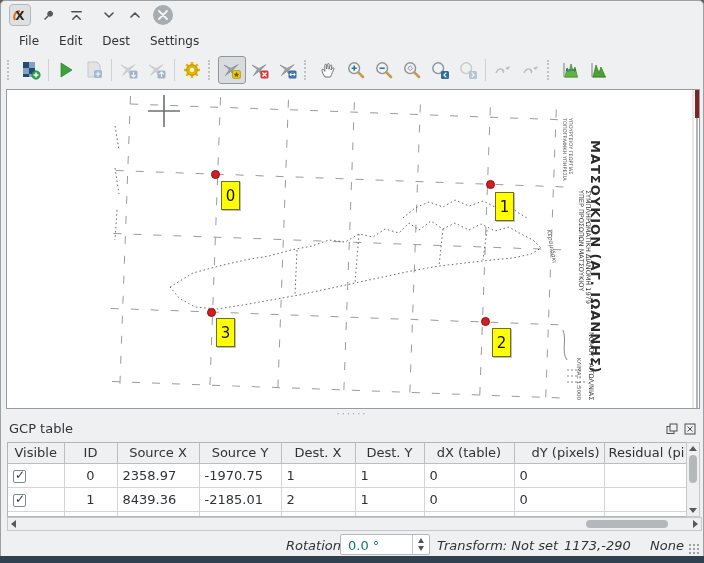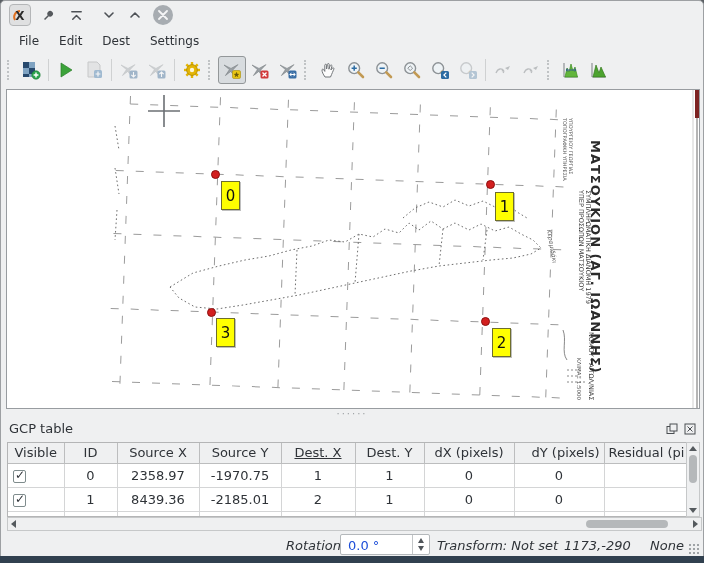--- a/index.html
+++ b/index.html
@@ -44,40 +44,40 @@
   
   .dock{position:absolute;left:0;top:418px;width:100%;height:113px;}
   .dock-title{position:absolute;left:8px;top:2px;font-size:13px;color:#2f3338;}
   .dock-btns{position:absolute;right:6px;top:3px;display:flex;gap:4px;}
   .dock-btn{width:14px;height:14px;display:flex;align-items:center;justify-content:center;}
 
   .table-area{position:absolute;left:6px;top:23px;width:681px;height:75px;overflow:hidden;background:#fff;border:1px solid #b4b5b6;border-right:none;}
   table.gcp{border-collapse:collapse;table-layout:fixed;width:681px;font-size:13px;color:#2f3338;}
   table.gcp th{height:20px;font-weight:400;background:#eff0f1;border-right:1px solid #bcbdbe;border-bottom:1px solid #bcbdbe;padding:0 4px;white-space:nowrap;overflow:hidden;}
   table.gcp td{height:24px;border-right:1px solid #d4d5d6;border-bottom:1px solid #d4d5d6;padding:0 5px;white-space:nowrap;overflow:hidden;background:#fff;}
-  td.c-num{text-align:center;} td.c-ctr{text-align:center;} td.c-vis{padding-left:3px;}
+  td.c-num{text-align:left;} td.c-ctr{text-align:center;} td.c-vis{padding-left:3px;}
   .cbx{display:inline-block;width:13px;height:13px;border:1px solid #7f8c8d;border-radius:2px;background:#fff;position:relative;vertical-align:middle;}
   .cbx .tick{position:absolute;left:1px;top:-3px;font-size:12px;font-weight:bold;color:#2f3338;}
   tr.sliver td{height:6px;border-bottom:none;}
 
   .vscroll{position:absolute;right:3px;top:23px;width:14px;height:75px;background:#eff0f1;border:1px solid #c6c8c9;}
   .vthumb{position:absolute;left:2px;top:12px;width:8px;height:28px;background:#b5b8ba;border-radius:4px;}
   .hscroll{position:absolute;left:6px;top:98px;width:695px;height:14px;background:#eff0f1;border:1px solid #c6c8c9;}
   .hthumb{position:absolute;left:578px;top:2px;width:82px;height:8px;background:#b5b8ba;border-radius:4px;}
   .arr{width:0;height:0;position:absolute;}
   .arr.up{border-left:4px solid transparent;border-right:4px solid transparent;border-bottom:5px solid #555a5e;left:2px;top:3px;}
   .arr.down{border-left:4px solid transparent;border-right:4px solid transparent;border-top:5px solid #555a5e;left:2px;bottom:3px;}
   .arr.left{border-top:4px solid transparent;border-bottom:4px solid transparent;border-right:5px solid #555a5e;left:3px;top:2px;}
   .arr.right{border-top:4px solid transparent;border-bottom:4px solid transparent;border-left:5px solid #555a5e;right:3px;top:2px;}
 
   
   .statusbar{position:absolute;left:0;top:531px;width:100%;height:25px;font-size:13px;color:#2f3338;}
   .sb-item{position:absolute;top:50%;transform:translateY(-50%);white-space:nowrap;font-style:italic;}
   .spinbox{position:absolute;left:339px;top:2px;width:90px;height:21px;background:#fff;border:1px solid #b4b8bb;border-radius:2px;}
-  .spin-val{position:absolute;left:7px;top:50%;transform:translateY(-50%);font-size:13px;color:#1d4ed8;}
+  .spin-val{position:absolute;left:7px;top:50%;transform:translateY(-50%);font-size:13px;color:#0f766e;}
   .spin-btns{position:absolute;right:0;top:0;width:17px;height:100%;border-left:1px solid #c3c6c8;}
   .spin-up{position:absolute;left:5px;top:3px;width:0;height:0;border-left:3.5px solid transparent;border-right:3.5px solid transparent;border-bottom:5px solid #50555a;}
   .spin-dn{position:absolute;left:5px;bottom:3px;width:0;height:0;border-left:3.5px solid transparent;border-right:3.5px solid transparent;border-top:5px solid #50555a;}
   .grip{position:absolute;right:3px;bottom:2px;width:12px;height:12px;
         background-image:radial-gradient(circle,#9fa3a6 1px,transparent 1.2px);
         background-size:4px 4px;}
   .chev{stroke:#4d5156;stroke-width:1.6;fill:none;stroke-linecap:round;stroke-linejoin:round;}
 </style>
 </head>
 <body>
@@ -359,23 +359,23 @@
     </div>
 
     <div class="table-area">
       <table class="gcp">
         <thead>
               <tr id="gcp-head">
                 <th style="width: 56px;">Visible</th>
                 <th style="width: 53px;">ID</th>
                 <th style="width: 82px;">Source X</th>
                 <th style="width: 82px;">Source Y</th>
-                <th style="width: 74px; text-decoration: underline;">Dest. X</th>
+                <th style="width: 74px;">Dest. X</th>
                 <th style="width: 69px;">Dest. Y</th>
-                <th style="width: 90px;">dX (pixels)</th>
+                <th style="width: 90px;">dX (table)</th>
                 <th style="width: 90px; text-align: right;">dY (pixels)</th>
                 <th style="width: 85px; margin-left: 43px;">Residual (pi</th>
               </tr>
             </thead>
         <tbody id="gcp-body">
               <tr>
                 <td class="c-vis"><span class="cbx"><span class="tick">✓</span></span></td>
                 <td class="c-ctr">0</td>
                 <td class="c-num">2358.97</td>
                 <td class="c-num">-1970.75</td>

